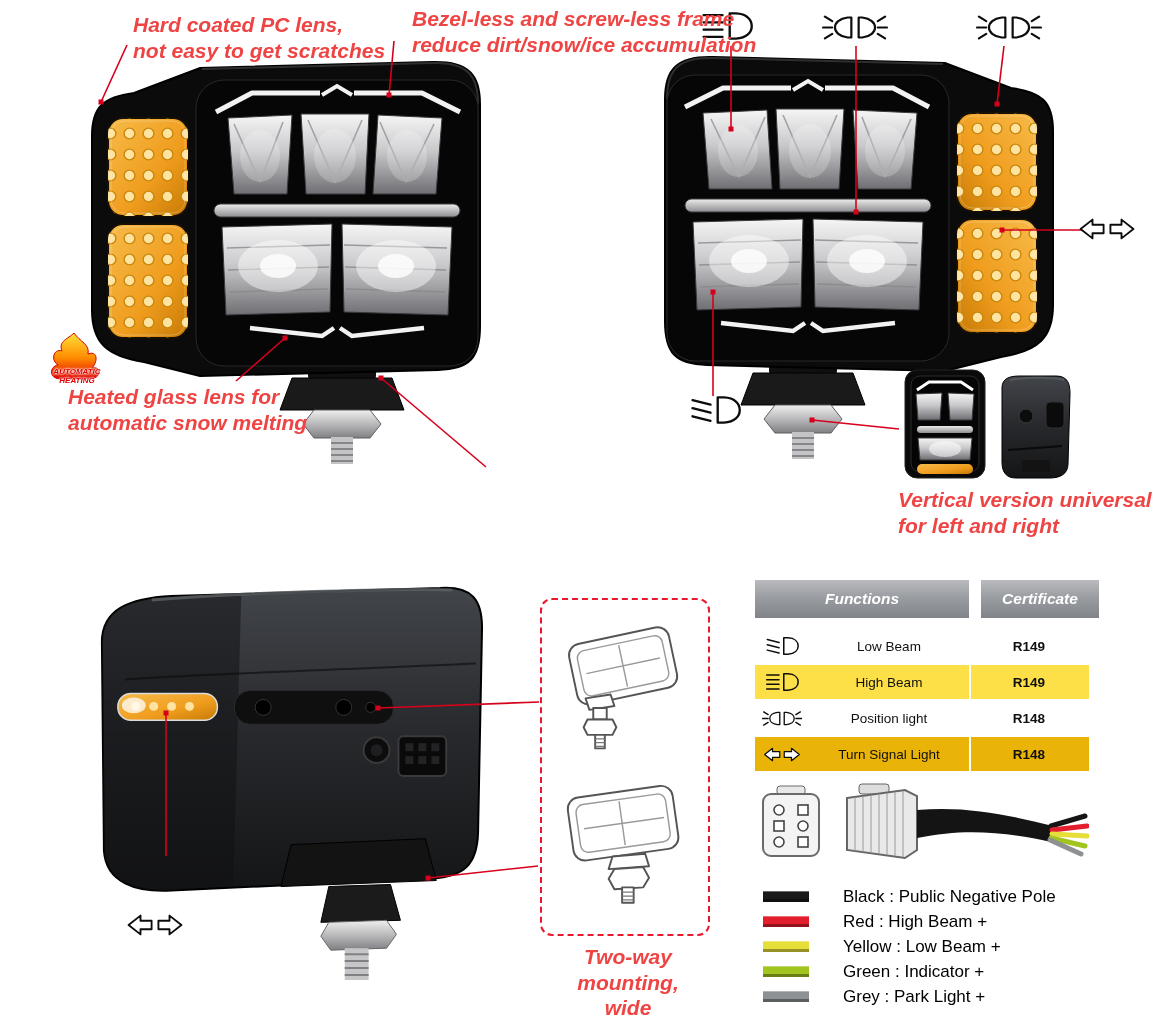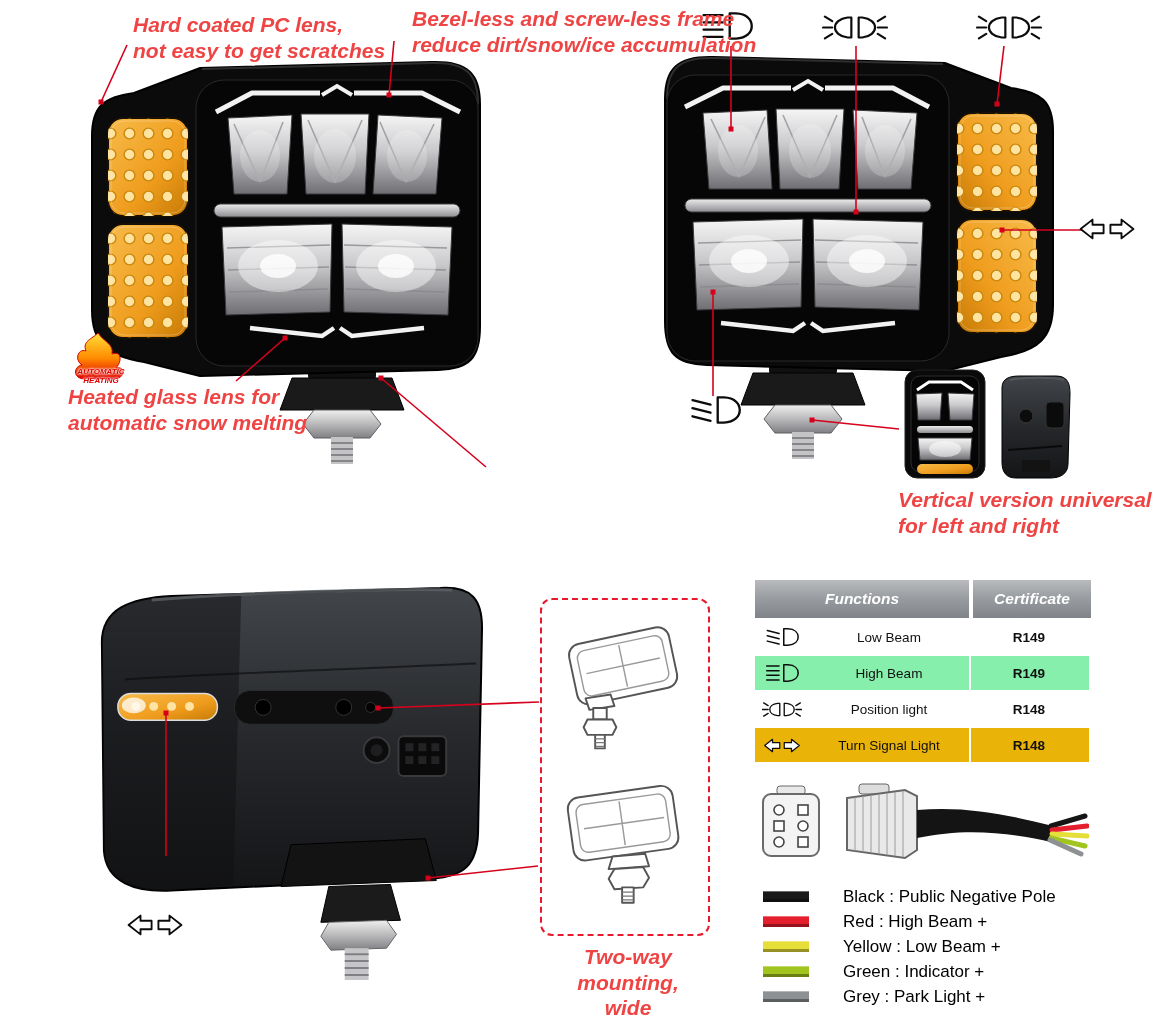--- a/index.html
+++ b/index.html
@@ -7,41 +7,41 @@
   .page{position:relative;width:1171px;height:1018px;background:#ffffff;
         font-family:"Liberation Sans",sans-serif;overflow:hidden}
   .callout{position:absolute;font-style:italic;font-weight:700;font-size:21px;
            line-height:1.22;color:#ef4444;white-space:pre-line;z-index:60}
   .callout.center{text-align:center}
   .lines{position:absolute;left:0;top:0;width:1171px;height:1018px;pointer-events:none;z-index:50}
   .ico{position:absolute;z-index:55}
   .product{position:absolute;z-index:10}
   
   .func-table{position:absolute;left:755px;top:580px;width:334px;z-index:20}
-  .ft-head{display:grid;grid-template-columns:214px 118px;column-gap:4px;margin-bottom:2px}
+  .ft-head{display:grid;grid-template-columns:214px 118px;column-gap:12px;margin-bottom:11px}
   .ft-hcell{height:38px;line-height:38px;text-align:center;color:#fff;font-weight:700;
             font-style:italic;font-size:15.5px;
             background:linear-gradient(180deg,#b9bbbe 0%,#9a9da1 45%,#808387 100%)}
   .ft-row{display:grid;grid-template-columns:54px 160px 118px;height:34px;margin-bottom:2px;align-items:center}
   .ft-cert{border-left:2px solid #fff;align-self:stretch;display:flex;align-items:center;
            justify-content:center;font-weight:700;font-size:13.5px;color:#101010}
-  .bg-a{background:#ffffff}.bg-b{background:#86efac}.bg-c{background:#eab308}
+  .bg-a{background:#ffffff}.bg-b{background:#fde047}.bg-c{background:#eab308}
   .ft-icon{display:flex;justify-content:center;align-items:center}
   .ft-func{text-align:center;font-weight:400;font-size:13.5px;color:#101010}
   
   .dashed-box{position:absolute;left:540px;top:598px;width:170px;height:338px;
               border:2px dashed #e8192c;border-radius:12px;z-index:15}
   
   .legend{position:absolute;left:763px;top:884px;z-index:20}
   .legend-item{display:flex;align-items:center;height:25px}
   .swatch{width:46px;height:11px;margin-right:34px;flex:none;
           box-shadow:inset 0 -3px 0 rgba(0,0,0,.35),inset 0 1px 0 rgba(255,255,255,.35)}
   .legend-label{font-weight:400;font-size:17px;color:#000;white-space:nowrap}
   
-  .heating-badge{position:absolute;left:68px;top:332px;width:66px;height:54px;z-index:60}
+  .heating-badge{position:absolute;left:44px;top:332px;width:66px;height:54px;z-index:60}
   .badge-text{position:absolute;left:0;bottom:1px;width:100%;text-align:center;font-size:8px;
               line-height:1.15;font-weight:700;font-style:italic;color:#e00000;white-space:pre-line;
               text-shadow:0 0 2px #fff,0 0 2px #fff,0 0 3px #fff}
 </style>
 </head>
 <body>
 
 <div class="page">
 
   <svg width="0" height="0" style="position:absolute" aria-hidden="true">

